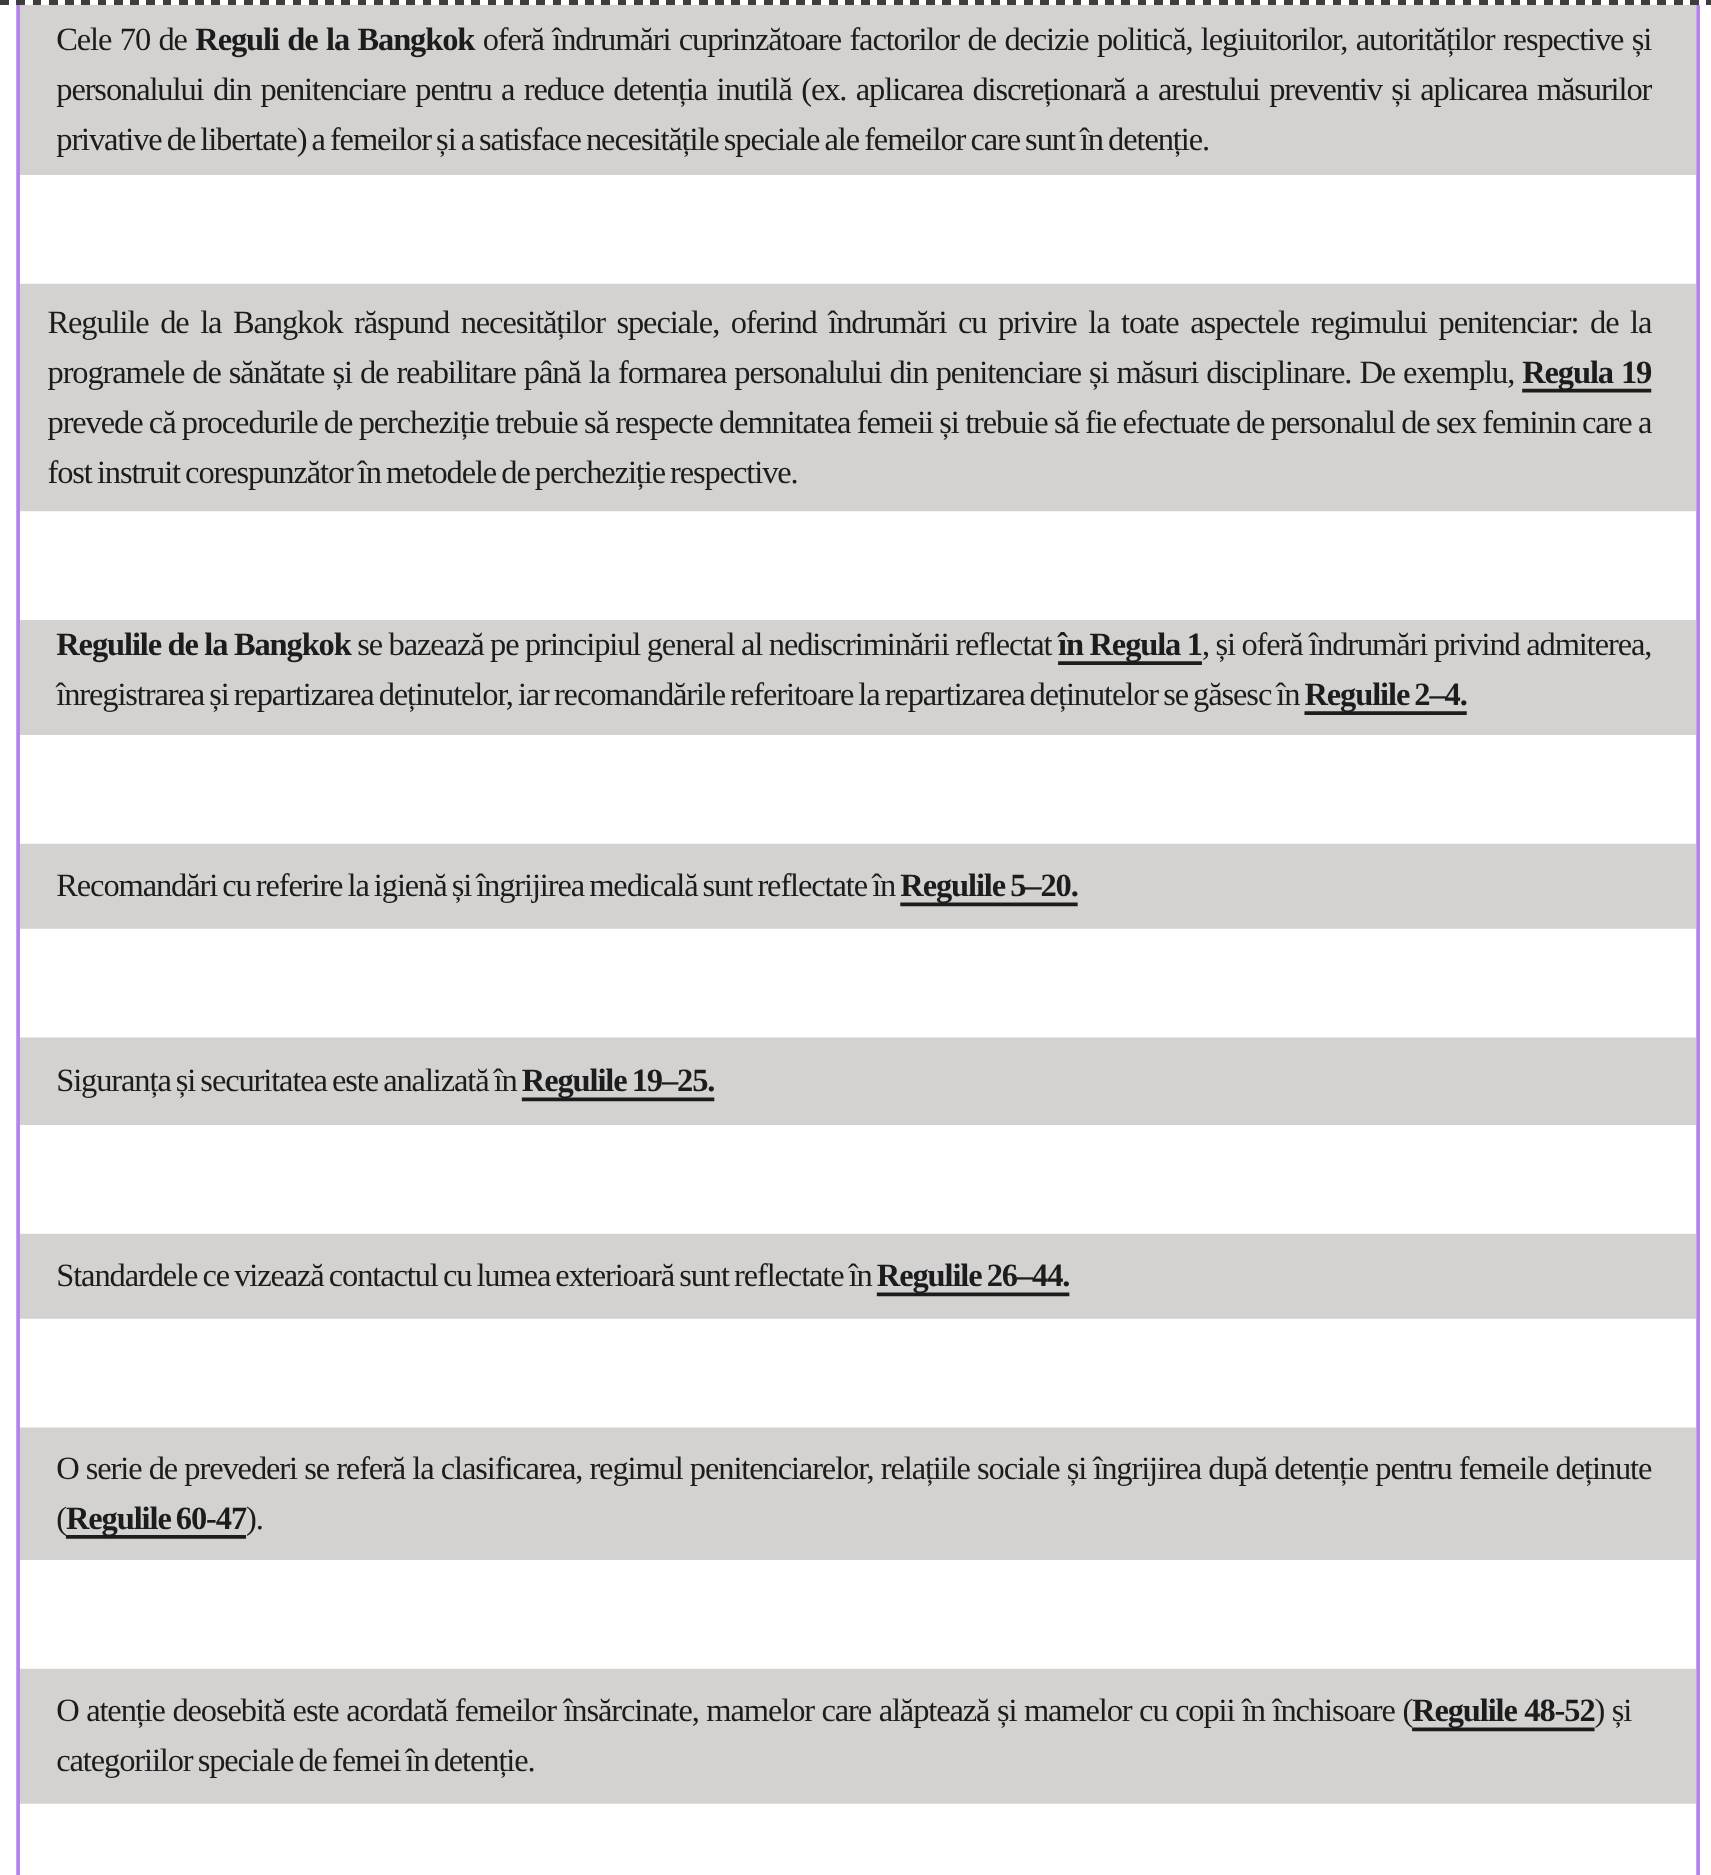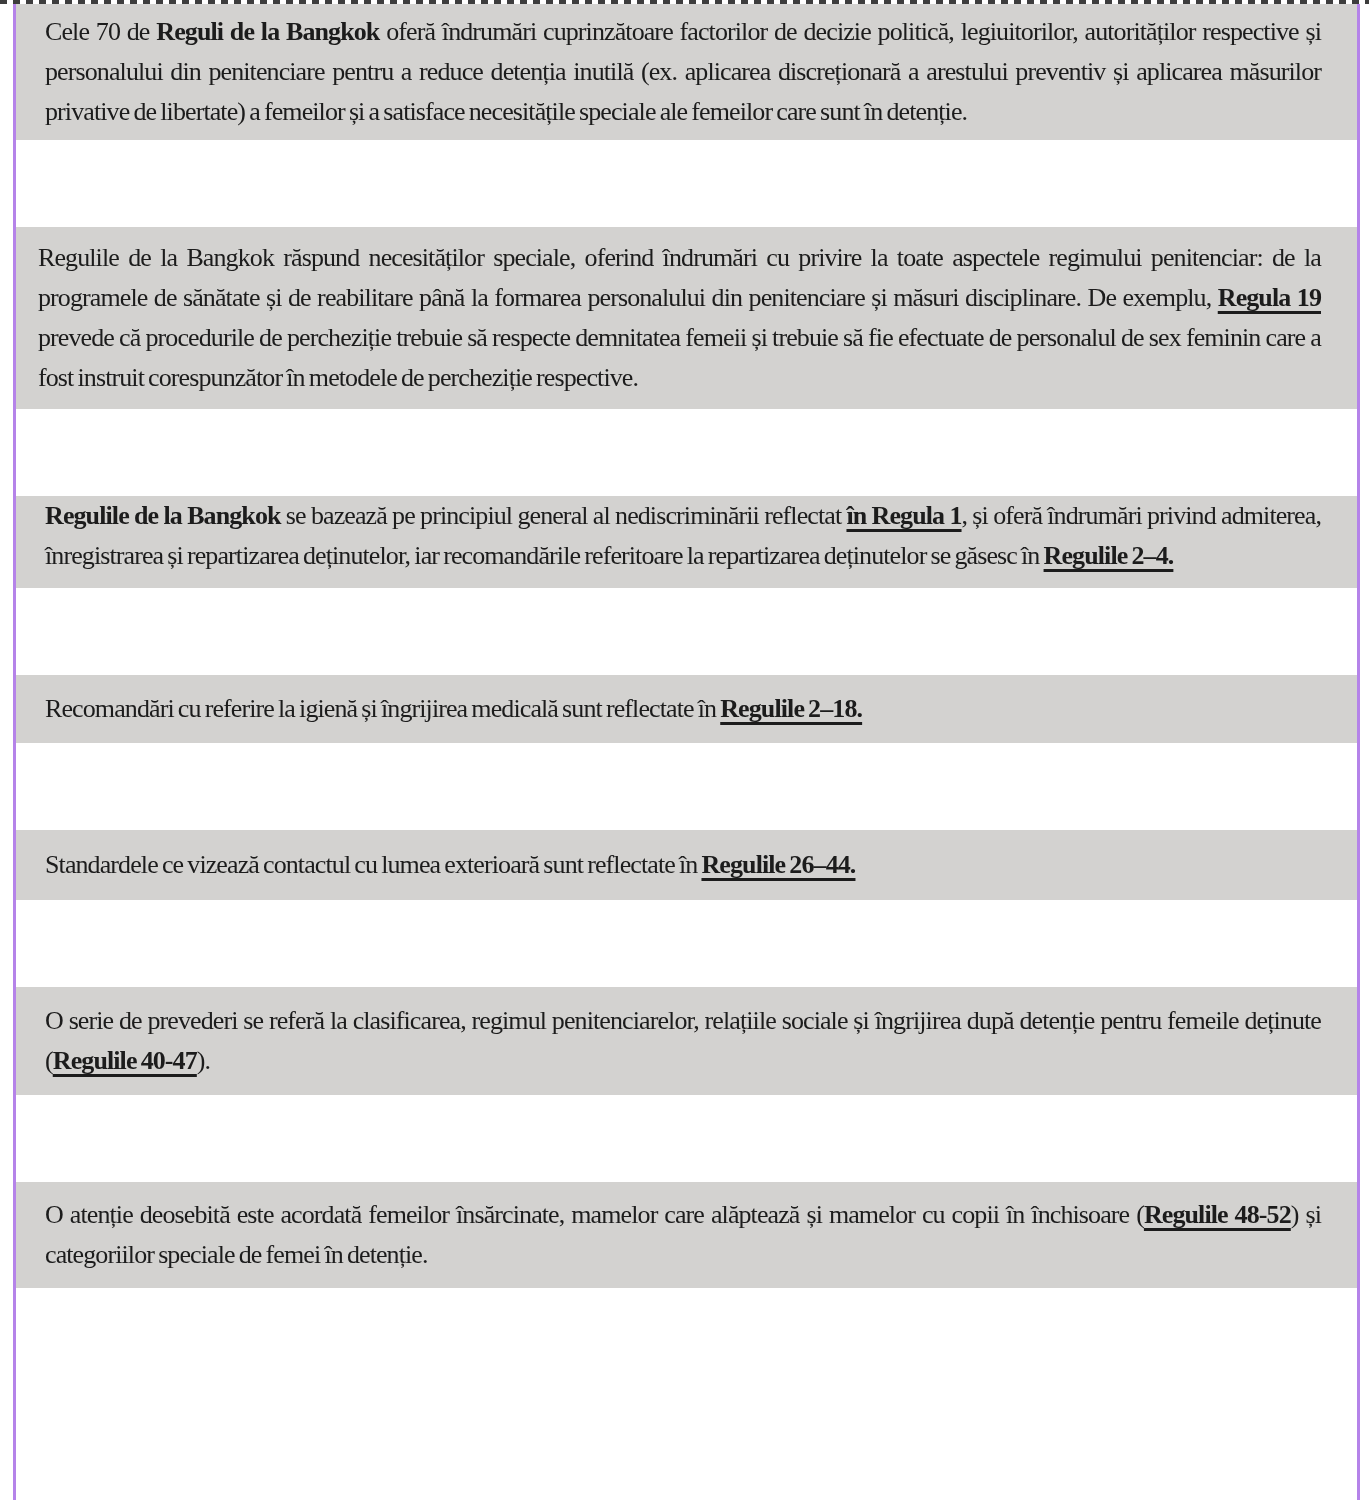--- a/index.html
+++ b/index.html
@@ -65,18 +65,19 @@
 </head>
 <body>
 
 <div class="top-dash"></div>
 
 <div class="frame">
   <div id="paragraph-list">
       <div class="para"><span class="seg-normal">Cele 70 de </span><span class="seg-bold">Reguli de la Bangkok</span><span class="seg-normal"> oferă îndrumări cuprinzătoare factorilor de decizie politică, legiuitorilor, autorităților respective și personalului din penitenciare pentru a reduce detenția inutilă (ex. aplicarea discreționară a arestului preventiv și aplicarea măsurilor privative de libertate) a femeilor și a satisface necesitățile speciale ale femeilor care sunt în detenție.</span></div>
       <div class="para"><span class="seg-normal">Regulile de la Bangkok răspund necesităților speciale, oferind îndrumări cu privire la toate aspectele regimului penitenci­ar: de la programele de sănătate și de reabilitare până la formarea personalului din penitenciare și măsuri disciplinare. De exemplu, </span><span class="seg-bold-underline">Regula 19</span><span class="seg-normal"> prevede că procedurile de percheziție trebuie să respecte demnitatea femeii și trebuie să fie efectuate de personalul de sex feminin care a fost instruit corespunzător în metodele de percheziție respective.</span></div>
       <div class="para"><span class="seg-bold">Regulile de la Bangkok</span><span class="seg-normal"> se bazează pe principiul general al nediscriminării reflectat </span><span class="seg-bold-underline">în Regula 1</span><span class="seg-normal">, și oferă îndrumări privind admiterea, înregistrarea și repartizarea deținutelor, iar recomandările referitoare la repartizarea deținutelor se găsesc în </span><span class="seg-bold-underline">Regulile 2–4.</span></div>
-      <div class="para"><span class="seg-normal">Recomandări cu referire la igienă și îngrijirea medicală sunt reflectate în </span><span class="seg-bold-underline">Regulile 2–18.</span></div>
+      <div class="para"><span class="seg-normal">Recomandări cu referire la igienă și îngrijirea medicală sunt reflectate în </span><span class="seg-bold-underline">Regulile 5–20.</span></div>
+      <div class="para"><span class="seg-normal">Siguranța și securitatea este analizată în </span><span class="seg-bold-underline">Regulile 19–25.</span></div>
       <div class="para"><span class="seg-normal">Standardele ce vizează contactul cu lumea exterioară sunt reflectate în </span><span class="seg-bold-underline">Regulile 26–44.</span></div>
-      <div class="para"><span class="seg-normal">O serie de prevederi se referă la clasificarea, regimul penitenciarelor, relațiile sociale și îngrijirea după detenție pentru feme­ile deținute (</span><span class="seg-bold-underline">Regulile 40-47</span><span class="seg-normal">).</span></div>
+      <div class="para"><span class="seg-normal">O serie de prevederi se referă la clasificarea, regimul penitenciarelor, relațiile sociale și îngrijirea după detenție pentru feme­ile deținute (</span><span class="seg-bold-underline">Regulile 60-47</span><span class="seg-normal">).</span></div>
       <div class="para"><span class="seg-normal">O atenție deosebită este acordată femeilor însărcinate, mamelor care alăptează și mamelor cu copii în închisoare (</span><span class="seg-bold-underline">Regulile 48-52</span><span class="seg-normal">) și categoriilor speciale de femei în detenție.</span></div>
     </div>
 </div>
 
 </body></html>

